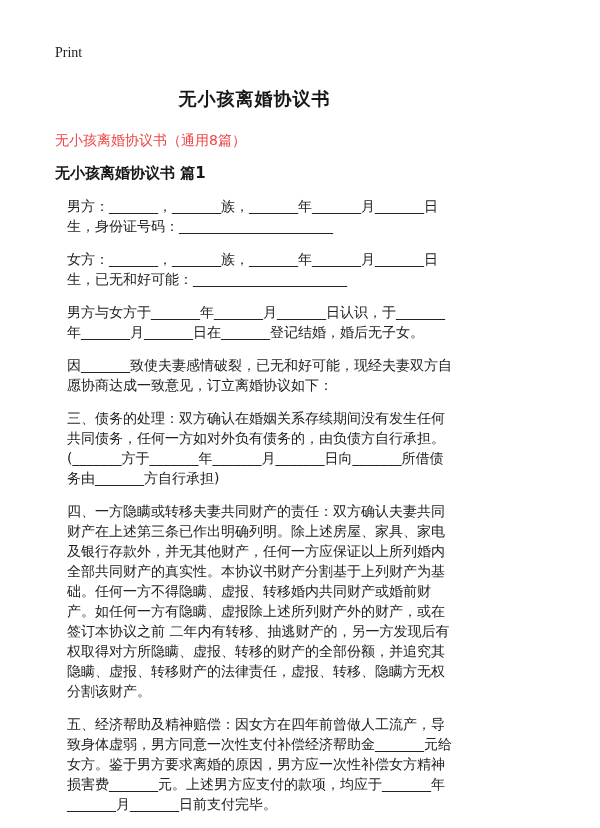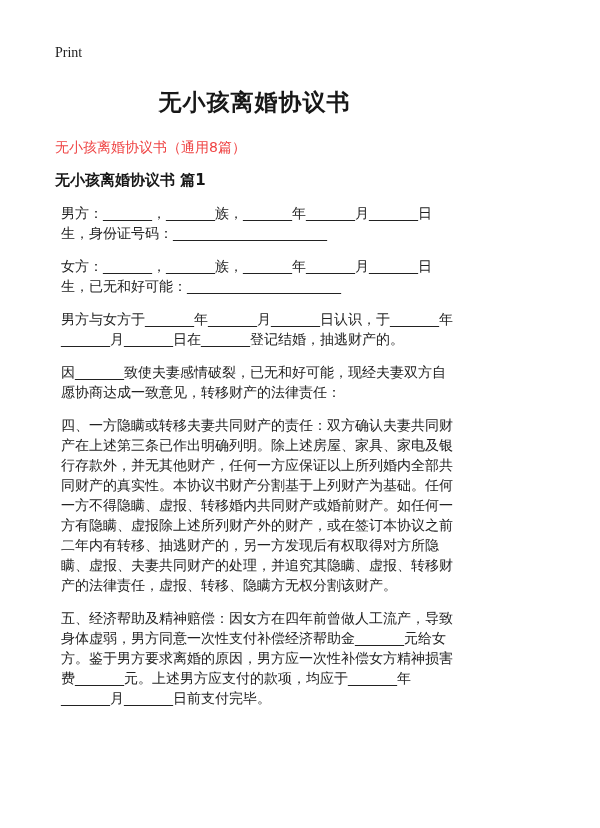--- a/index.html
+++ b/index.html
@@ -22,21 +22,21 @@
     background: #ffffff;
   }
   .print-label {
     font-family: "Liberation Serif", serif;
     font-size: 14px;
     color: #222222;
     cursor: pointer;
     display: inline-block;
   }
   .doc-title {
-    font-size: 23px;
+    font-size: 18px;
     font-weight: bold;
     text-align: center;
     letter-spacing: 1px;
     margin: 26px 0 16px 0;
     color: #171717;
   }
   .doc-subtitle {
     font-size: 14px;
     font-weight: normal;
     margin: 21px 0 0 0;
@@ -44,21 +44,21 @@
   }
   .section-heading {
     font-size: 15px;
     font-weight: bold;
     margin: 14px 0 0 0;
     color: #171717;
   }
   .para {
     font-size: 14px;
     line-height: 20px;
-    margin: 13px 0 0 6px;
+    margin: 13px 0 0 12px;
     color: #222222;
     word-break: normal;
     overflow-wrap: break-word;
   }
 </style>
 </head>
 <body>
 
 <div class="page">
 
@@ -67,24 +67,25 @@
   <h1 class="doc-title">无小孩离婚协议书</h1>
 
   <p class="doc-subtitle">无小孩离婚协议书（通用8篇）</p>
 
   <h2 class="section-heading">无小孩离婚协议书 篇1</h2>
 
   <p class="para">男方：_______，_______族，_______年_______月_______日生，身份证号码：______________________</p>
 
   <p class="para">女方：_______，_______族，_______年_______月_______日生，已无和好可能：______________________</p>
 
-  <p class="para">男方与女方于_______年_______月_______日认识，于_______年_______月_______日在_______登记结婚，抽逃财产的。</p>
+  <p class="para">男方与女方于_______年_______月_______日认识，于_______年_______月_______日在_______登记结婚，婚后无子女。</p>
 
-  <p class="para">因_______致使夫妻感情破裂，已无和好可能，现经夫妻双方自愿协商达成一致意见，转移财产的法律责任：</p>
+  <p class="para">因_______致使夫妻感情破裂，已无和好可能，现经夫妻双方自愿协商达成一致意见，订立离婚协议如下：</p>
 
 
 
+  <p class="para">三、债务的处理：双方确认在婚姻关系存续期间没有发生任何共同债务，任何一方如对外负有债务的，由负债方自行承担。(_______方于_______年_______月_______日向_______所借债务由_______方自行承担)</p>
 
-  <p class="para">四、一方隐瞒或转移夫妻共同财产的责任：双方确认夫妻共同财产在上述第三条已作出明确列明。除上述房屋、家具、家电及银行存款外，并无其他财产，任何一方应保证以上所列婚内全部共同财产的真实性。本协议书财产分割基于上列财产为基础。任何一方不得隐瞒、虚报、转移婚内共同财产或婚前财产。如任何一方有隐瞒、虚报除上述所列财产外的财产，或在签订本协议之前 二年内有转移、抽逃财产的，另一方发现后有权取得对方所隐瞒、虚报、夫妻共同财产的处理，并追究其隐瞒、虚报、转移财产的法律责任，虚报、转移、隐瞒方无权分割该财产。</p>
+  <p class="para">四、一方隐瞒或转移夫妻共同财产的责任：双方确认夫妻共同财产在上述第三条已作出明确列明。除上述房屋、家具、家电及银行存款外，并无其他财产，任何一方应保证以上所列婚内全部共同财产的真实性。本协议书财产分割基于上列财产为基础。任何一方不得隐瞒、虚报、转移婚内共同财产或婚前财产。如任何一方有隐瞒、虚报除上述所列财产外的财产，或在签订本协议之前 二年内有转移、抽逃财产的，另一方发现后有权取得对方所隐瞒、虚报、转移的财产的全部份额，并追究其隐瞒、虚报、转移财产的法律责任，虚报、转移、隐瞒方无权分割该财产。</p>
 
   <p class="para">五、经济帮助及精神赔偿：因女方在四年前曾做人工流产，导致身体虚弱，男方同意一次性支付补偿经济帮助金_______元给女方。鉴于男方要求离婚的原因，男方应一次性补偿女方精神损害费_______元。上述男方应支付的款项，均应于_______年_______月_______日前支付完毕。</p>
 
 </div>
 
 </body></html>

